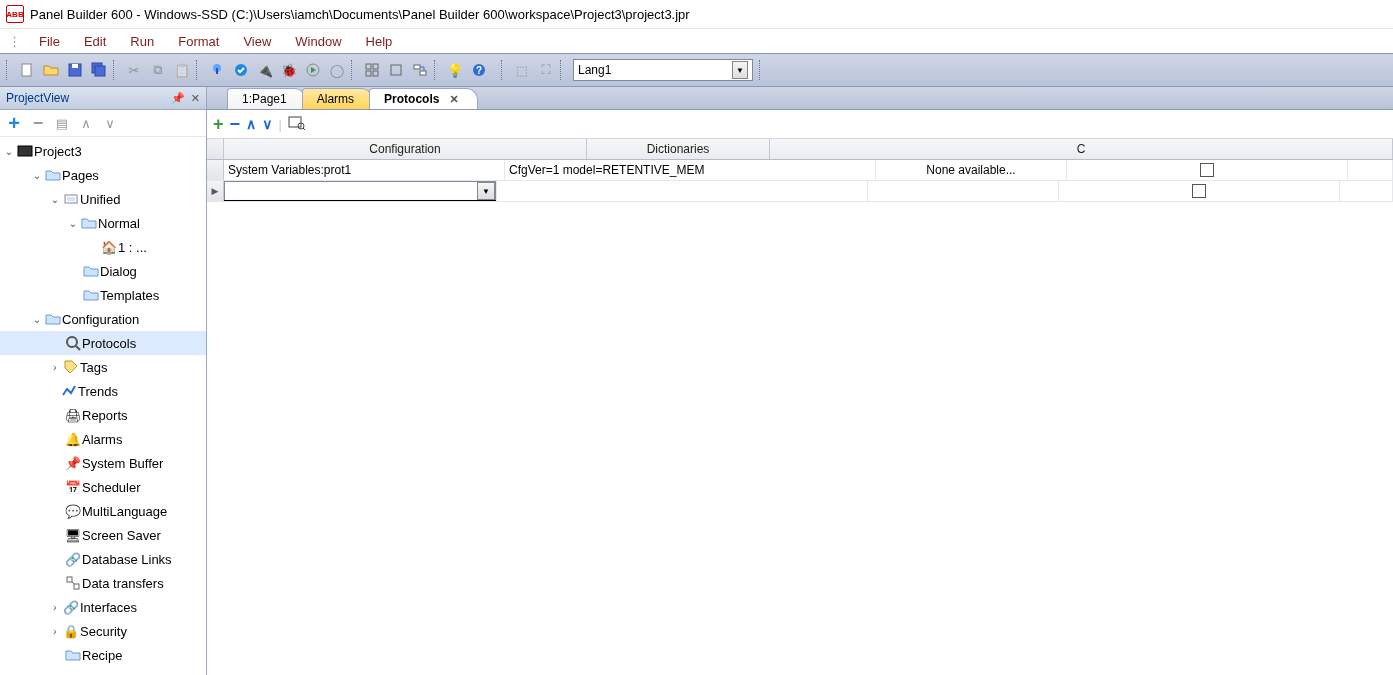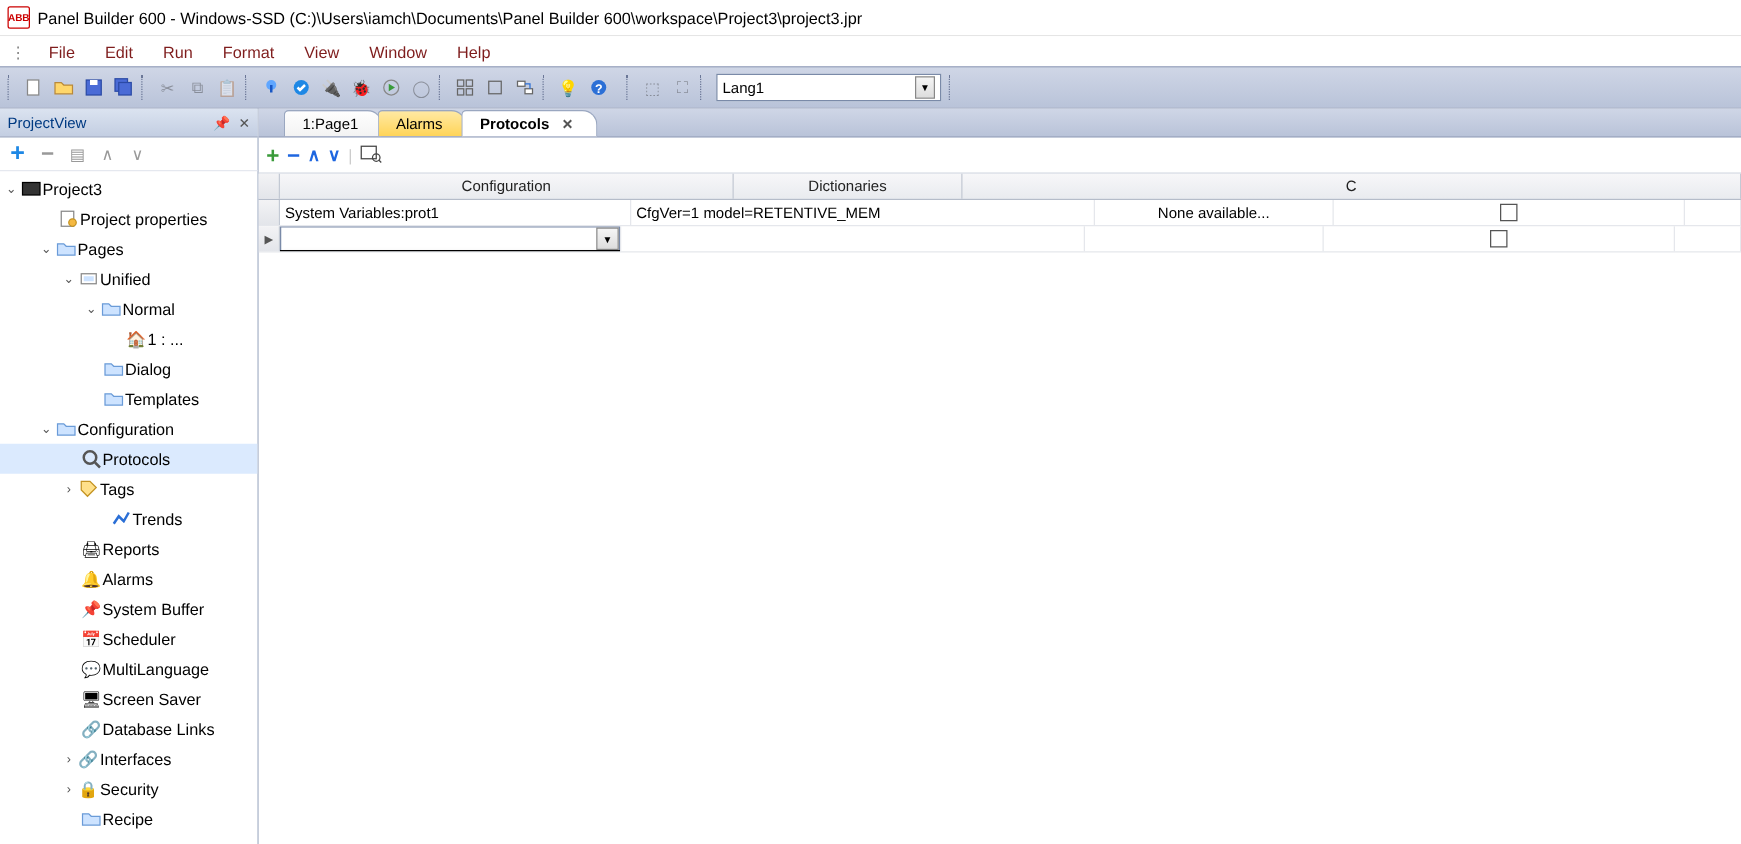--- a/index.html
+++ b/index.html
@@ -180,29 +180,20 @@
     <div class="tree">
       <div class="tree-row" style="padding-left:2px">
           <span class="twist">⌄</span>
           <span class="tree-icon">
             <svg viewBox="0 0 16 16">
               <rect x="1" y="3" width="14" height="10" fill="#333" stroke="#000"></rect>
             </svg>
           </span>
           <span>Project3</span>
         </div>
-      <div class="tree-row" style="padding-left:46px">
-          <span class="tree-icon">
-            <svg viewBox="0 0 16 16">
-              <rect x="2" y="2" width="10" height="12" fill="#fff" stroke="#888"></rect>
-              <circle cx="11" cy="11" r="3" fill="#f5b942" stroke="#c49322"></circle>
-            </svg>
-          </span>
-          <span>Project properties</span>
-        </div>
       <div class="tree-row" style="padding-left:30px">
           <span class="twist">⌄</span>
           <span class="tree-icon">
             <svg viewBox="0 0 16 16">
               <path d="M1 4h5l2 2h7v7H1z" fill="#cde3ff" stroke="#6a9bd8"></path>
             </svg>
           </span>
           <span>Pages</span>
         </div>
       <div class="tree-row" style="padding-left:48px">
@@ -264,21 +255,21 @@
         </div>
       <div class="tree-row" style="padding-left:48px">
           <span class="twist">›</span>
           <span class="tree-icon">
             <svg viewBox="0 0 16 16">
               <path d="M2 2h7l5 5-7 7-5-5z" fill="#ffe08a" stroke="#c49322"></path>
             </svg>
           </span>
           <span>Tags</span>
         </div>
-      <div class="tree-row" style="padding-left:88px">
+      <div class="tree-row" style="padding-left:60px">
           <span class="tree-icon">
             <svg viewBox="0 0 16 16">
               <polyline points="2,12 6,6 10,10 14,3" fill="none" stroke="#2b6fd6" stroke-width="2"></polyline>
             </svg>
           </span>
           <span>Trends</span>
         </div>
       <div class="tree-row" style="padding-left:64px">
           <span class="tree-icon">🖨</span>
           <span>Reports</span>
@@ -299,20 +290,30 @@
           <span class="tree-icon" style="color:#d63384">💬</span>
           <span>MultiLanguage</span>
         </div>
       <div class="tree-row" style="padding-left:64px">
           <span class="tree-icon">🖥</span>
           <span>Screen Saver</span>
         </div>
       <div class="tree-row" style="padding-left:64px">
           <span class="tree-icon" style="color:#e08a2b">🔗</span>
           <span>Database Links</span>
+        </div>
+      <div class="tree-row" style="padding-left:64px">
+          <span class="tree-icon">
+            <svg viewBox="0 0 16 16">
+              <rect x="2" y="2" width="5" height="5" fill="#fff" stroke="#666"></rect>
+              <rect x="9" y="9" width="5" height="5" fill="#fff" stroke="#666"></rect>
+              <path d="M7 7l2 2" stroke="#2b6fd6"></path>
+            </svg>
+          </span>
+          <span>Data transfers</span>
         </div>
       <div class="tree-row" style="padding-left:48px">
           <span class="twist">›</span>
           <span class="tree-icon">🔗</span>
           <span>Interfaces</span>
         </div>
       <div class="tree-row" style="padding-left:48px">
           <span class="twist">›</span>
           <span class="tree-icon" style="color:#caa52a">🔒</span>
           <span>Security</span>

